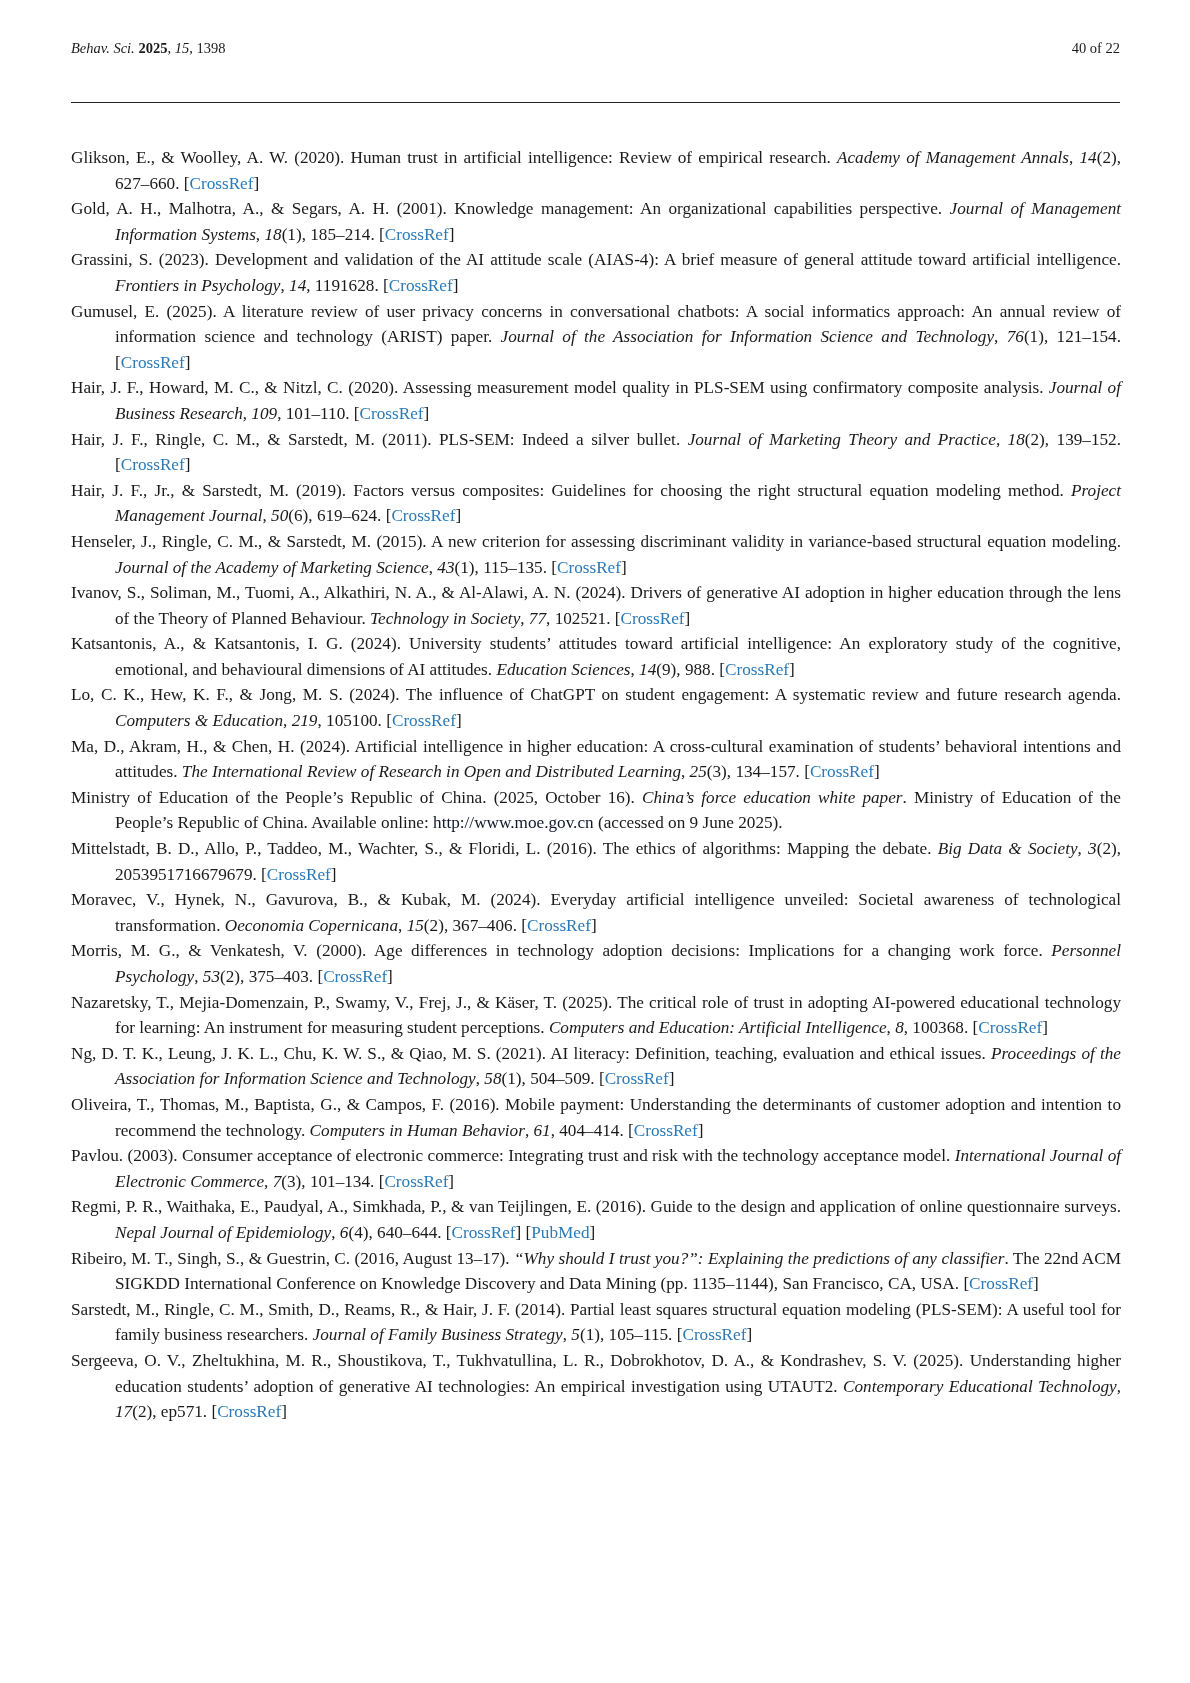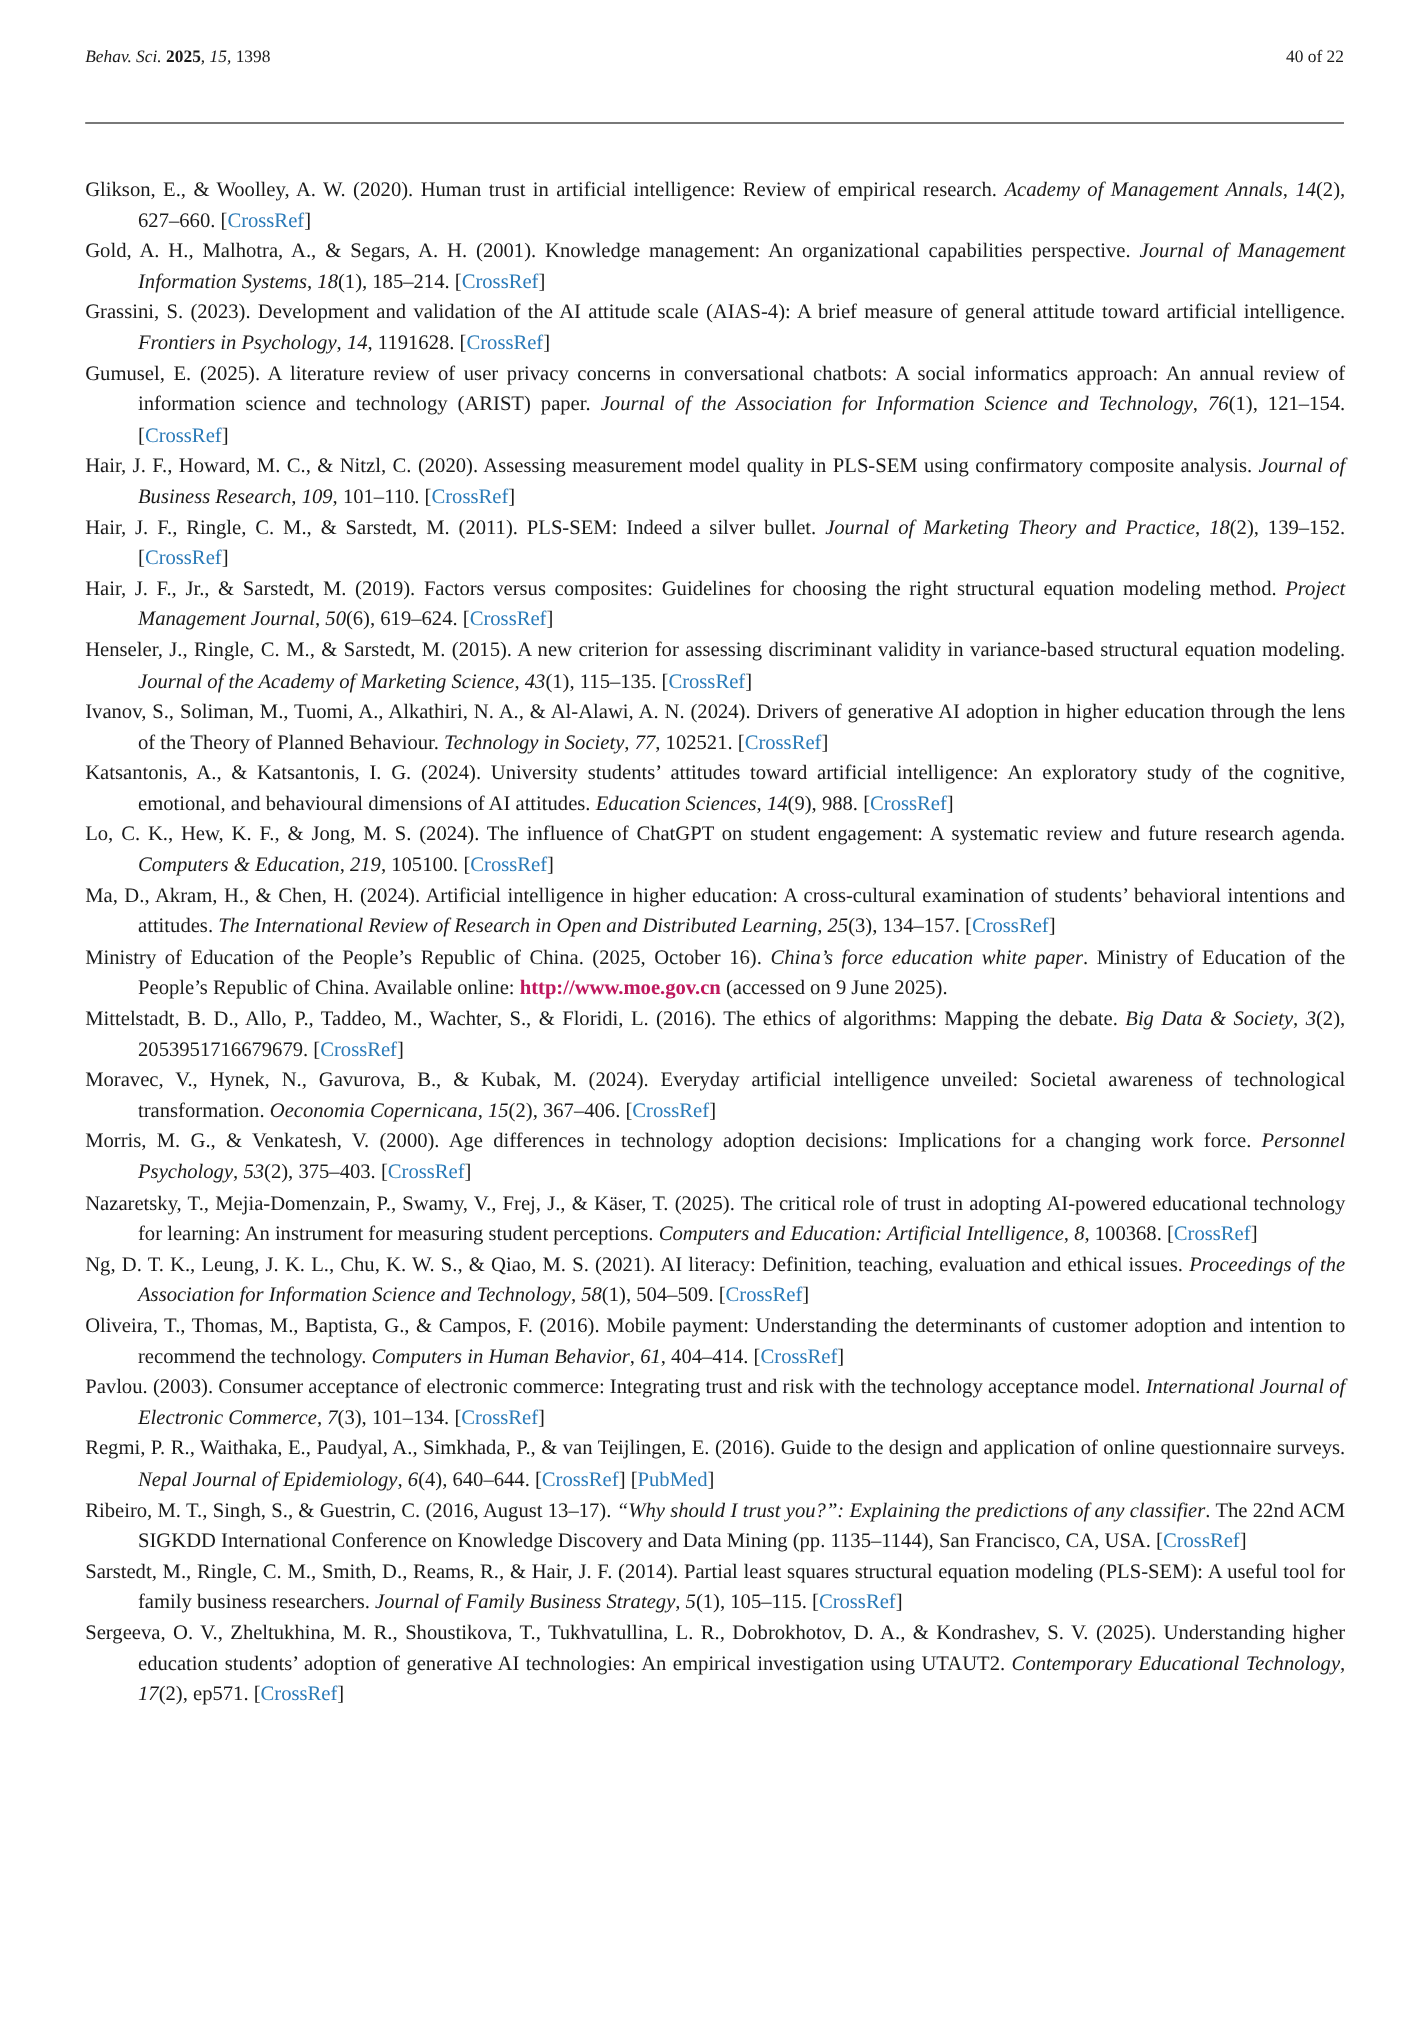--- a/index.html
+++ b/index.html
@@ -30,21 +30,21 @@
     <p class="ref"><span>Grassini, S. (2023). Development and validation of the AI attitude scale (AIAS-4): A brief measure of general attitude toward artificial intelligence. </span><i>Frontiers in Psychology</i><span>, </span><i>14</i><span>, 1191628. [</span><a style="color: rgb(42, 122, 184);">CrossRef</a><span>]</span></p>
     <p class="ref"><span>Gumusel, E. (2025). A literature review of user privacy concerns in conversational chatbots: A social informatics approach: An annual review of information science and technology (ARIST) paper. </span><i>Journal of the Association for Information Science and Technology</i><span>, </span><i>76</i><span>(1), 121–154. [</span><a style="color: rgb(42, 122, 184);">CrossRef</a><span>]</span></p>
     <p class="ref"><span>Hair, J. F., Howard, M. C., &amp; Nitzl, C. (2020). Assessing measurement model quality in PLS-SEM using confirmatory composite analysis. </span><i>Journal of Business Research</i><span>, </span><i>109</i><span>, 101–110. [</span><a style="color: rgb(42, 122, 184);">CrossRef</a><span>]</span></p>
     <p class="ref"><span>Hair, J. F., Ringle, C. M., &amp; Sarstedt, M. (2011). PLS-SEM: Indeed a silver bullet. </span><i>Journal of Marketing Theory and Practice</i><span>, </span><i>18</i><span>(2), 139–152. [</span><a style="color: rgb(42, 122, 184);">CrossRef</a><span>]</span></p>
     <p class="ref"><span>Hair, J. F., Jr., &amp; Sarstedt, M. (2019). Factors versus composites: Guidelines for choosing the right structural equation modeling method. </span><i>Project Management Journal</i><span>, </span><i>50</i><span>(6), 619–624. [</span><a style="color: rgb(42, 122, 184);">CrossRef</a><span>]</span></p>
     <p class="ref"><span>Henseler, J., Ringle, C. M., &amp; Sarstedt, M. (2015). A new criterion for assessing discriminant validity in variance-based structural equation modeling. </span><i>Journal of the Academy of Marketing Science</i><span>, </span><i>43</i><span>(1), 115–135. [</span><a style="color: rgb(42, 122, 184);">CrossRef</a><span>]</span></p>
     <p class="ref"><span>Ivanov, S., Soliman, M., Tuomi, A., Alkathiri, N. A., &amp; Al-Alawi, A. N. (2024). Drivers of generative AI adoption in higher education through the lens of the Theory of Planned Behaviour. </span><i>Technology in Society</i><span>, </span><i>77</i><span>, 102521. [</span><a style="color: rgb(42, 122, 184);">CrossRef</a><span>]</span></p>
     <p class="ref"><span>Katsantonis, A., &amp; Katsantonis, I. G. (2024). University students’ attitudes toward artificial intelligence: An exploratory study of the cognitive, emotional, and behavioural dimensions of AI attitudes. </span><i>Education Sciences</i><span>, </span><i>14</i><span>(9), 988. [</span><a style="color: rgb(42, 122, 184);">CrossRef</a><span>]</span></p>
     <p class="ref"><span>Lo, C. K., Hew, K. F., &amp; Jong, M. S. (2024). The influence of ChatGPT on student engagement: A systematic review and future research agenda. </span><i>Computers &amp; Education</i><span>, </span><i>219</i><span>, 105100. [</span><a style="color: rgb(42, 122, 184);">CrossRef</a><span>]</span></p>
     <p class="ref"><span>Ma, D., Akram, H., &amp; Chen, H. (2024). Artificial intelligence in higher education: A cross-cultural examination of students’ behavioral intentions and attitudes. </span><i>The International Review of Research in Open and Distributed Learning</i><span>, </span><i>25</i><span>(3), 134–157. [</span><a style="color: rgb(42, 122, 184);">CrossRef</a><span>]</span></p>
-    <p class="ref"><span>Ministry of Education of the People’s Republic of China. (2025, October 16). </span><i>China’s force education white paper</i><span>. Ministry of Education of the People’s Republic of China. Available online: </span><a style="color: #be185d; font-weight: bold;">http://www.moe.gov.cn</a><span> (accessed on 9 June 2025).</span></p>
+    <p class="ref"><span>Ministry of Education of the People’s Republic of China. (2025, October 16). </span><i>China’s force education white paper</i><span>. Ministry of Education of the People’s Republic of China. Available online: </span><a style="color: #0f172a;">http://www.moe.gov.cn</a><span> (accessed on 9 June 2025).</span></p>
     <p class="ref"><span>Mittelstadt, B. D., Allo, P., Taddeo, M., Wachter, S., &amp; Floridi, L. (2016). The ethics of algorithms: Mapping the debate. </span><i>Big Data &amp; Society</i><span>, </span><i>3</i><span>(2), 2053951716679679. [</span><a style="color: rgb(42, 122, 184);">CrossRef</a><span>]</span></p>
     <p class="ref"><span>Moravec, V., Hynek, N., Gavurova, B., &amp; Kubak, M. (2024). Everyday artificial intelligence unveiled: Societal awareness of technological transformation. </span><i>Oeconomia Copernicana</i><span>, </span><i>15</i><span>(2), 367–406. [</span><a style="color: rgb(42, 122, 184);">CrossRef</a><span>]</span></p>
     <p class="ref"><span>Morris, M. G., &amp; Venkatesh, V. (2000). Age differences in technology adoption decisions: Implications for a changing work force. </span><i>Personnel Psychology</i><span>, </span><i>53</i><span>(2), 375–403. [</span><a style="color: rgb(42, 122, 184);">CrossRef</a><span>]</span></p>
     <p class="ref"><span>Nazaretsky, T., Mejia-Domenzain, P., Swamy, V., Frej, J., &amp; Käser, T. (2025). The critical role of trust in adopting AI-powered educational technology for learning: An instrument for measuring student perceptions. </span><i>Computers and Education: Artificial Intelligence</i><span>, </span><i>8</i><span>, 100368. [</span><a style="color: rgb(42, 122, 184);">CrossRef</a><span>]</span></p>
     <p class="ref"><span>Ng, D. T. K., Leung, J. K. L., Chu, K. W. S., &amp; Qiao, M. S. (2021). AI literacy: Definition, teaching, evaluation and ethical issues. </span><i>Proceedings of the Association for Information Science and Technology</i><span>, </span><i>58</i><span>(1), 504–509. [</span><a style="color: rgb(42, 122, 184);">CrossRef</a><span>]</span></p>
     <p class="ref"><span>Oliveira, T., Thomas, M., Baptista, G., &amp; Campos, F. (2016). Mobile payment: Understanding the determinants of customer adoption and intention to recommend the technology. </span><i>Computers in Human Behavior</i><span>, </span><i>61</i><span>, 404–414. [</span><a style="color: rgb(42, 122, 184);">CrossRef</a><span>]</span></p>
     <p class="ref"><span>Pavlou. (2003). Consumer acceptance of electronic commerce: Integrating trust and risk with the technology acceptance model. </span><i>International Journal of Electronic Commerce</i><span>, </span><i>7</i><span>(3), 101–134. [</span><a style="color: rgb(42, 122, 184);">CrossRef</a><span>]</span></p>
     <p class="ref"><span>Regmi, P. R., Waithaka, E., Paudyal, A., Simkhada, P., &amp; van Teijlingen, E. (2016). Guide to the design and application of online questionnaire surveys. </span><i>Nepal Journal of Epidemiology</i><span>, </span><i>6</i><span>(4), 640–644. [</span><a style="color: rgb(42, 122, 184);">CrossRef</a><span>] [</span><a style="color: rgb(42, 122, 184);">PubMed</a><span>]</span></p>
     <p class="ref"><span>Ribeiro, M. T., Singh, S., &amp; Guestrin, C. (2016, August 13–17). </span><i>“Why should I trust you?”: Explaining the predictions of any classifier</i><span>. The 22nd ACM SIGKDD International Conference on Knowledge Discovery and Data Mining (pp. 1135–1144), San Francisco, CA, USA. [</span><a style="color: rgb(42, 122, 184);">CrossRef</a><span>]</span></p>
     <p class="ref"><span>Sarstedt, M., Ringle, C. M., Smith, D., Reams, R., &amp; Hair, J. F. (2014). Partial least squares structural equation modeling (PLS-SEM): A useful tool for family business researchers. </span><i>Journal of Family Business Strategy</i><span>, </span><i>5</i><span>(1), 105–115. [</span><a style="color: rgb(42, 122, 184);">CrossRef</a><span>]</span></p>

